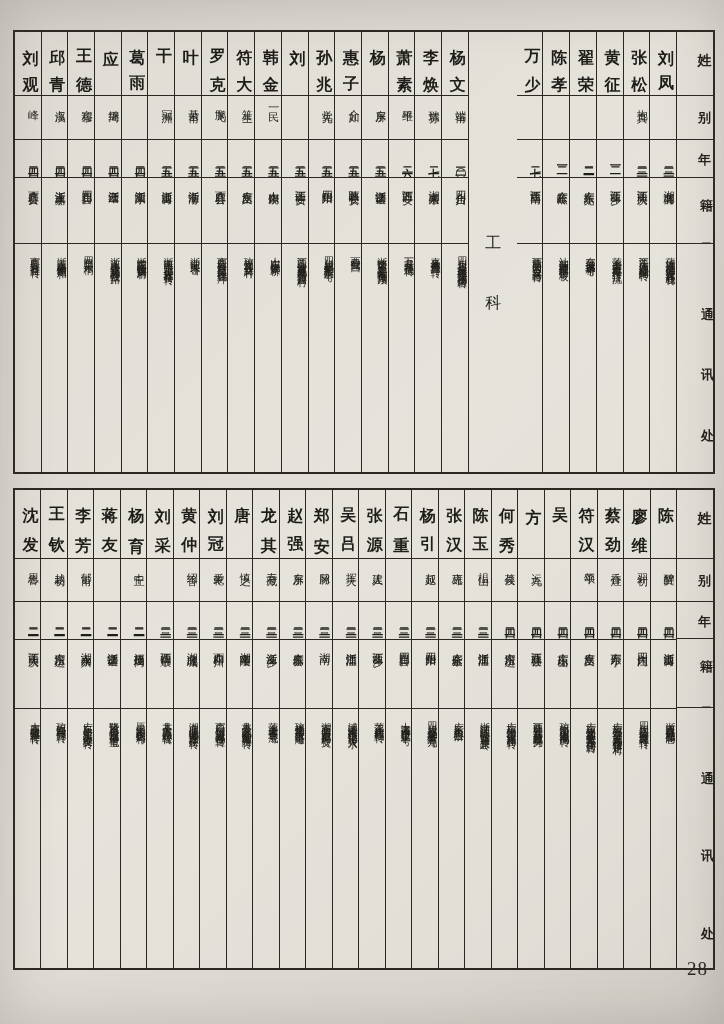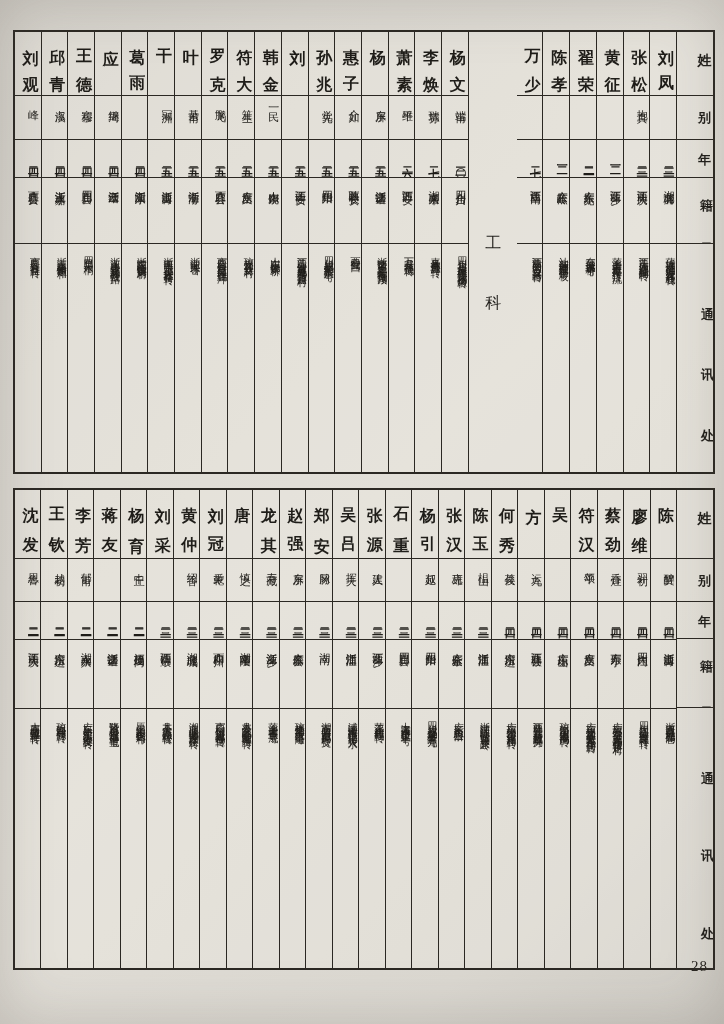--- a/index.html
+++ b/index.html
@@ -84,21 +84,21 @@
   
   .header-col .cell{font-weight:700;letter-spacing:0;}
   .header-col .c-name{font-size:14px;padding:10px 0;text-align:justify;text-align-last:justify;}
   .header-col .c-byname{font-size:13px;padding:5px 0;text-align:justify;text-align-last:justify;}
   .header-col .c-age{font-size:13px;padding:3px 0;text-align:justify;text-align-last:justify;}
   .header-col .c-native{font-size:13px;padding:11px 0;text-align:justify;text-align-last:justify;}
   .header-col .c-contact{font-size:13px;padding:52px 0;text-align:justify;text-align-last:justify;}
 
   .page-number{
     position:absolute;right:16px;top:958px;
-    font-size:15px;color:#2a2722;letter-spacing:1px;
+    font-size:19px;color:#2a2722;letter-spacing:1px;
   }
 </style>
 </head>
 <body>
 
 <div class="page">
 
   <section class="dtable top">
     <div class="col header-col">
       <div class="cell c-name">姓名</div>

